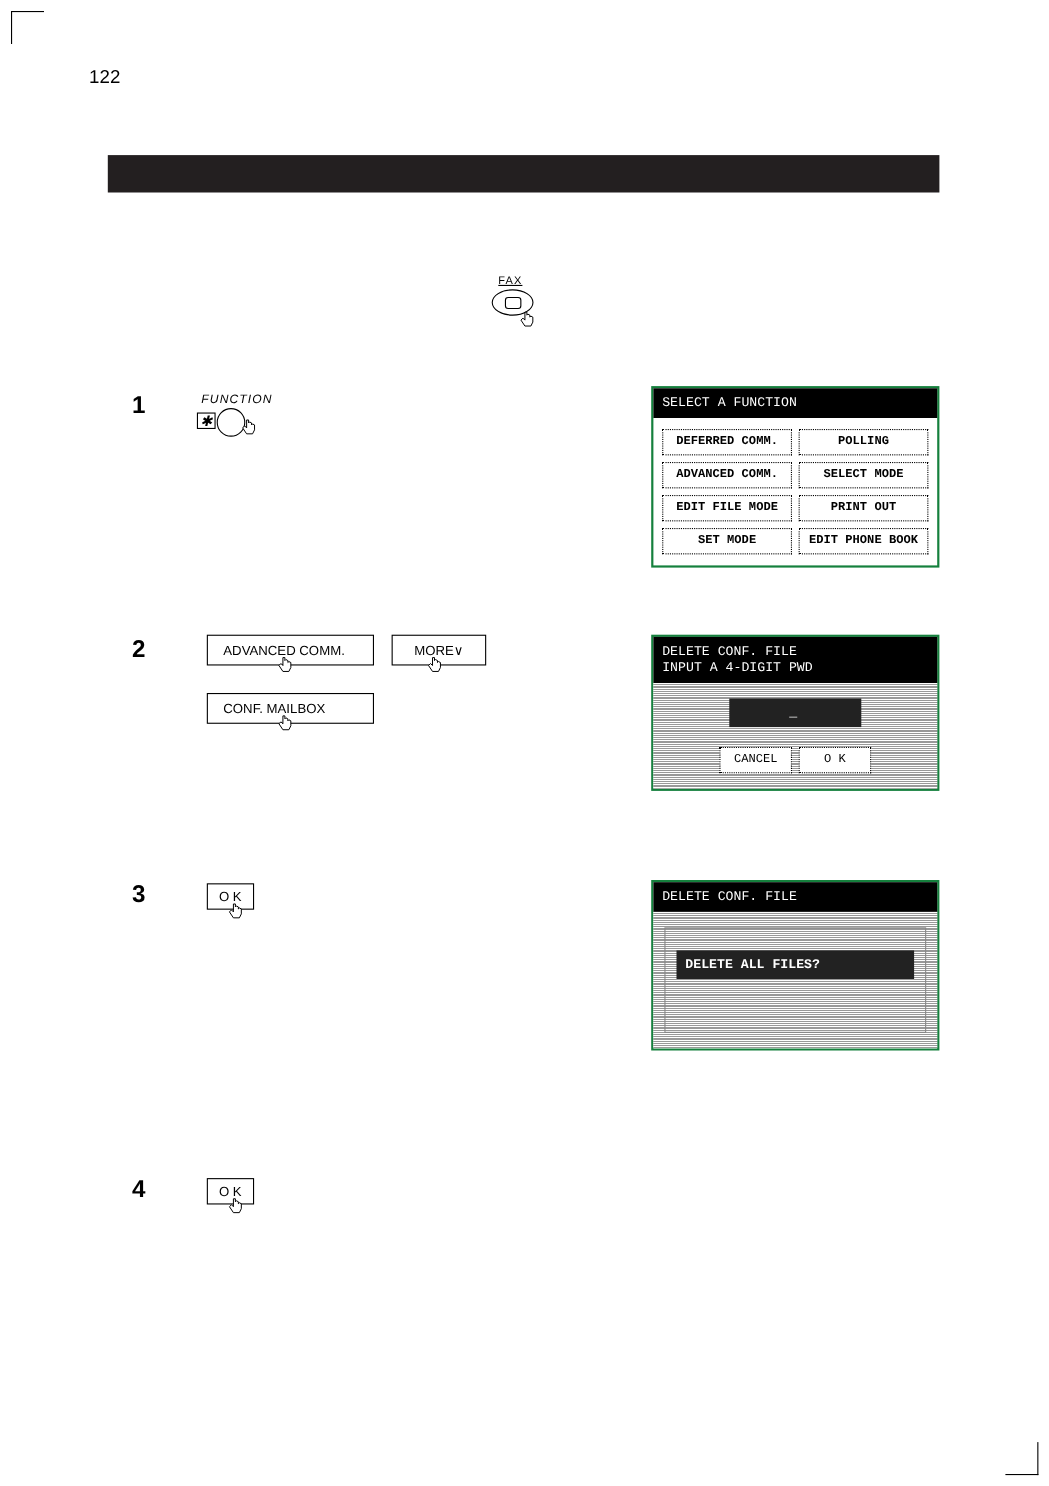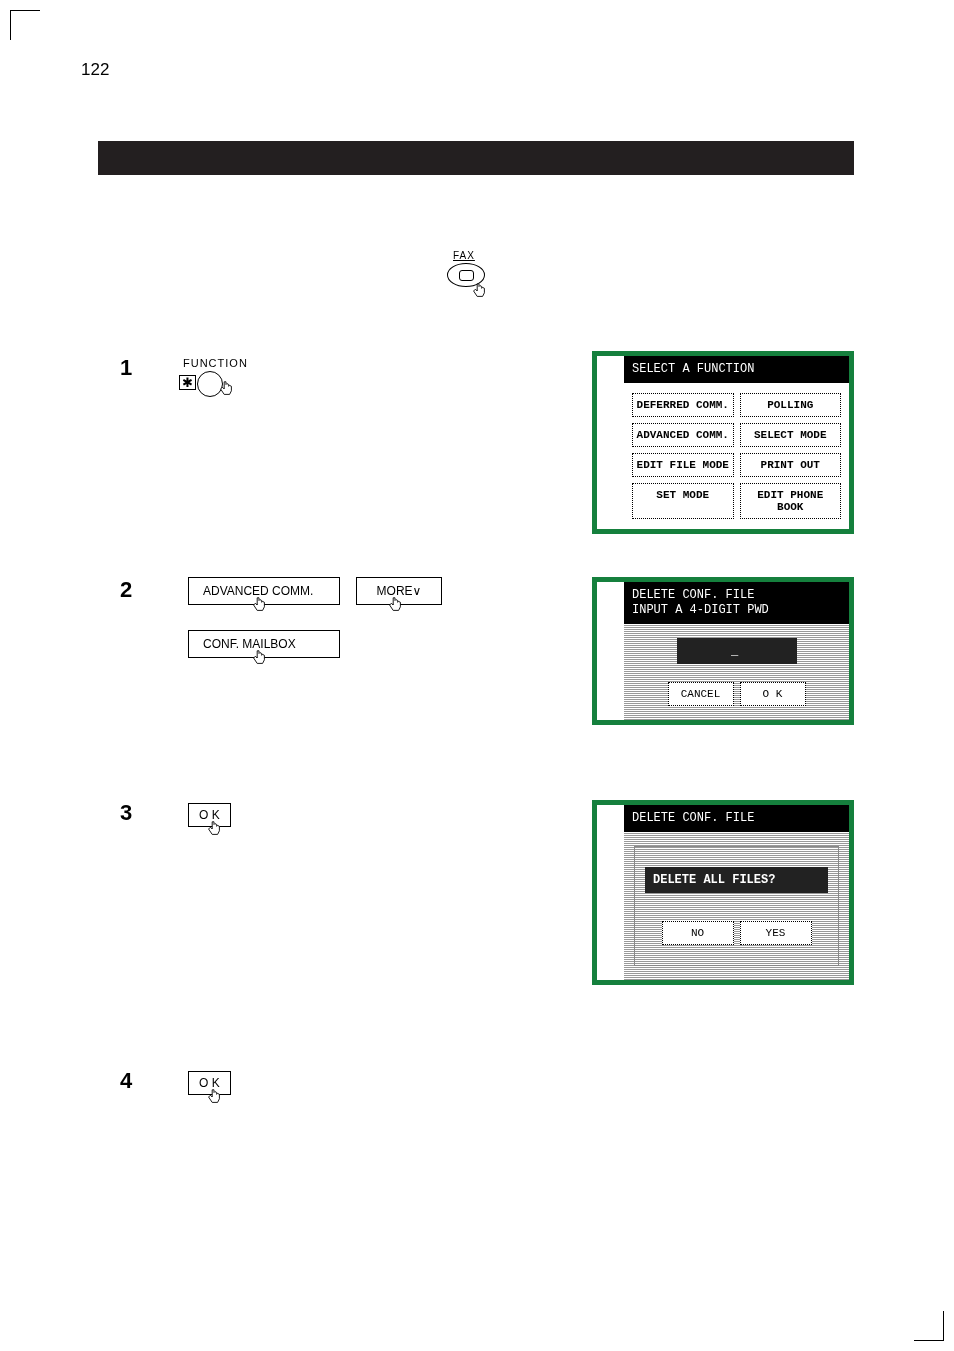--- a/index.html
+++ b/index.html
@@ -12,27 +12,27 @@
   .faxoval { width:38px; height:24px; border:1.5px solid #000; border-radius:50%/50%; position:relative; top:2px; }
   .faxoval::after { content:""; position:absolute; left:11px; top:6px; width:13px; height:9px; border:1px solid #000; border-radius:3px; }
   .finger { width:18px; height:18px; position:absolute; }
   .finger svg { width:18px; height:18px; }
   .faxfinger { left:470px; top:282px; }
   .stepnum { position:absolute; font-size:22px; font-weight:bold; }
   .s1 { left:120px; top:355px; }
   .s2 { left:120px; top:577px; }
   .s3 { left:120px; top:800px; }
   .s4 { left:120px; top:1068px; }
-  .funcbtn { position:absolute; left:183px; top:357px; }
+  .funcbtn { position:absolute; left:183px; top:357px;font-style:italic; }
   .funclbl { font-size:11px; letter-spacing:1px; }
   .funccircle { width:26px; height:26px; border:1.5px solid #000; border-radius:50%; position:absolute; top:14px; left:14px; }
   .funcstar { position:absolute; top:18px; left:-4px; font-size:13px; border:1px solid #000; padding:0 2px; line-height:13px; }
   .funcfinger { left:217px; top:380px; }
   
-  .screen { position:absolute; left:592px; width:262px; border:5px solid #15803d; font-family:"Courier New",monospace; font-size:12px;padding-left:27px; }
+  .screen { position:absolute; left:592px; width:262px; border:2px solid #15803d; font-family:"Courier New",monospace; font-size:12px; }
   .scrhead { background:#000; color:#fff; padding:6px 8px; line-height:15px; }
   .scrbody { padding:10px 8px; }
   .sc1 { top:351px; }
   .sc2 { top:577px; }
   .sc3 { top:800px; }
   .grid8 { display:grid; grid-template-columns:1fr 1fr; gap:6px;font-weight:bold; }
   .dbtn { border:1px dotted #000; text-align:center; padding:5px 2px; font-size:11px; background:#fff; }
   .hatched { background-image:repeating-linear-gradient(0deg,#999 0,#999 1px,#fff 1px,#fff 2px); padding:14px 10px; }
   .pwdbox { background:#222; color:#fff; text-align:center; padding:6px; width:120px; margin:0 auto; letter-spacing:4px; }
   .okrow { display:flex; gap:6px; justify-content:center; margin-top:18px; }
@@ -138,24 +138,20 @@
   <div class="okbox ok1">O K</div>
   <div class="finger okf1"><svg viewBox="0 0 20 20">
         <path d="M8 2v8l-2-2-2 2 4 6h6l2-4V7l-2-1-1 1V5l-2-1-1 1V2z" fill="#fff" stroke="#000" stroke-width="1"></path>
       </svg></div>
 
   <div class="screen sc3">
     <div class="scrhead">DELETE CONF. FILE</div>
     <div class="scrbody hatched">
       <div class="inner">
         <div class="delq">DELETE ALL FILES?</div>
-        <div class="ynrow">
-          <div class="dbtn">NO</div>
-          <div class="dbtn">YES</div>
-        </div>
       </div>
     </div>
   </div>
 
   <div class="stepnum s4">4</div>
   <div class="okbox ok2">O K</div>
   <div class="finger okf2"><svg viewBox="0 0 20 20">
         <path d="M8 2v8l-2-2-2 2 4 6h6l2-4V7l-2-1-1 1V5l-2-1-1 1V2z" fill="#fff" stroke="#000" stroke-width="1"></path>
       </svg></div>
 </div>

